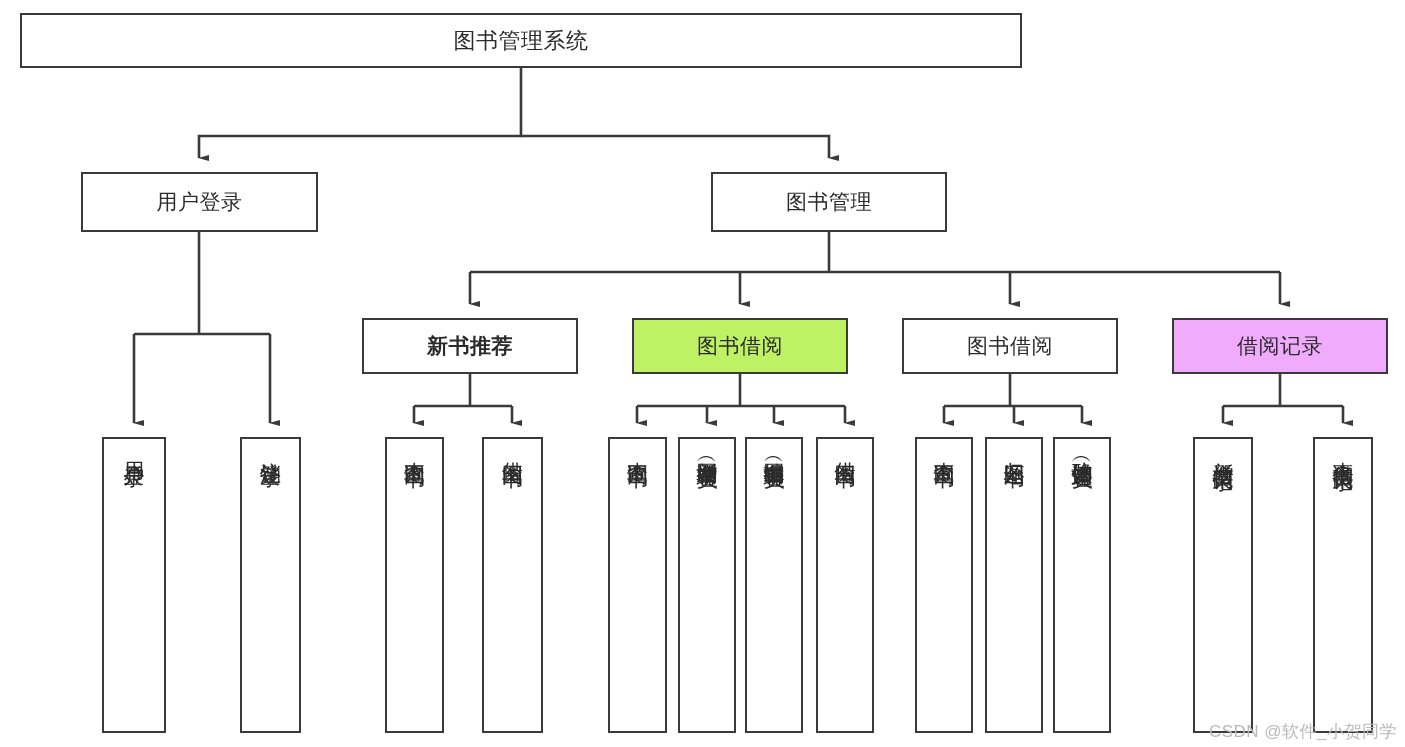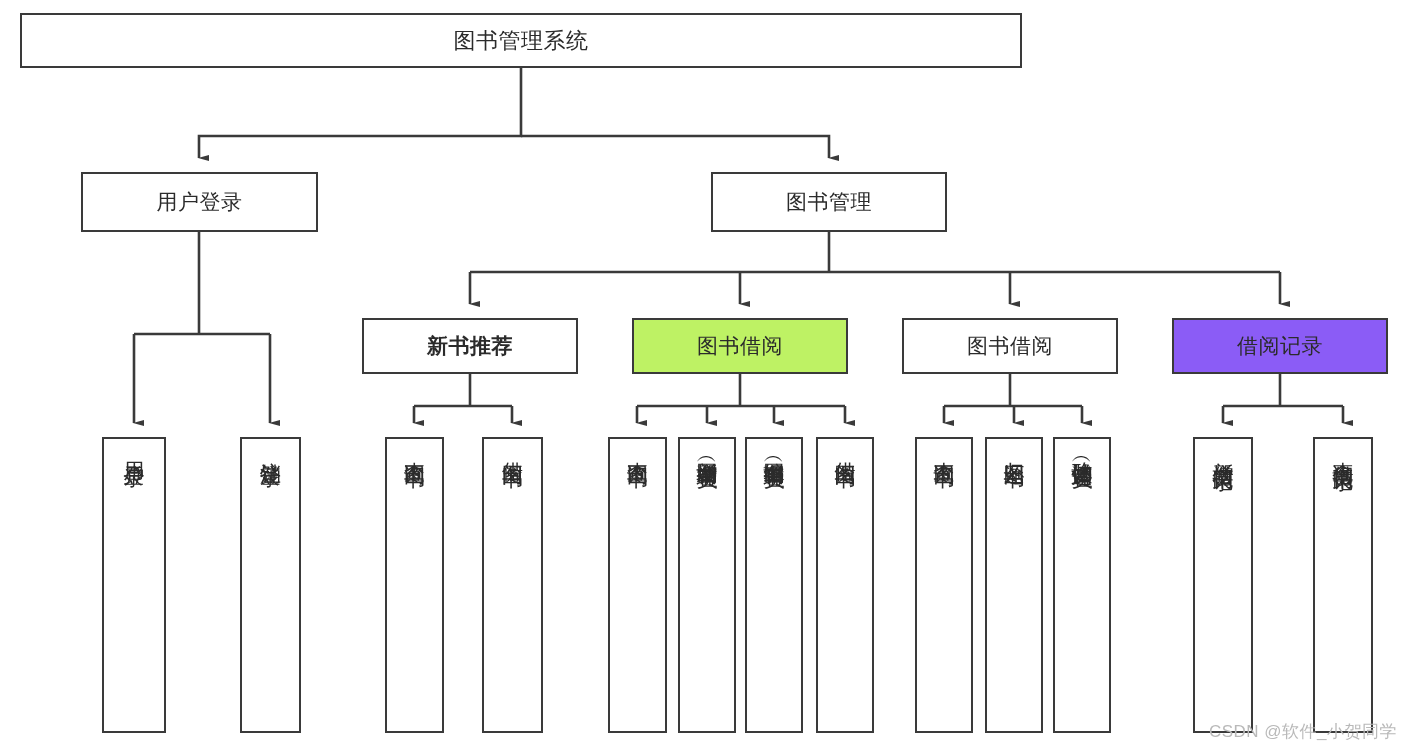--- a/index.html
+++ b/index.html
@@ -124,21 +124,21 @@
 
   <div class="node lvl2" id="n-l3-0" style="left: 362px; top: 318px; width: 216px; height: 56px; border-color: rgb(58, 58, 58); background: rgb(255, 255, 255);">
     <span class="lbl" style="color: rgb(43, 43, 43); font-weight: bold;">新书推荐</span>
   </div>
   <div class="node lvl2" id="n-l3-1" style="left: 632px; top: 318px; width: 216px; height: 56px; border-color: rgb(58, 58, 58); background: #bef264;">
     <span class="lbl" style="color: rgb(43, 43, 43);">图书借阅</span>
   </div>
   <div class="node lvl2" id="n-l3-2" style="left: 902px; top: 318px; width: 216px; height: 56px; border-color: rgb(58, 58, 58); background: rgb(255, 255, 255);">
     <span class="lbl" style="color: rgb(43, 43, 43);">图书借阅</span>
   </div>
-  <div class="node lvl2" id="n-l3-3" style="left: 1172px; top: 318px; width: 216px; height: 56px; border-color: rgb(58, 58, 58); background: #8b5cf6;">
+  <div class="node lvl2" id="n-l3-3" style="left: 1172px; top: 318px; width: 216px; height: 56px; border-color: rgb(58, 58, 58); background: #f0abfc;">
     <span class="lbl" style="color: rgb(43, 43, 43);">借阅记录</span>
   </div>
 
   <div class="node leaf" id="n-lf-0" style="left: 102px; top: 437px; width: 64px; height: 296px; border-color: rgb(58, 58, 58); background: rgb(255, 255, 255);">
     <span class="lbl" style="color: rgb(43, 43, 43);">用户登录</span>
   </div>
   <div class="node leaf" id="n-lf-1" style="left: 240px; top: 437px; width: 61px; height: 296px; border-color: rgb(58, 58, 58); background: rgb(255, 255, 255);">
     <span class="lbl" style="color: rgb(43, 43, 43);">注销登录</span>
   </div>
   <div class="node leaf" id="n-lf-2" style="left: 385px; top: 437px; width: 59px; height: 296px; border-color: rgb(58, 58, 58); background: rgb(255, 255, 255);">

